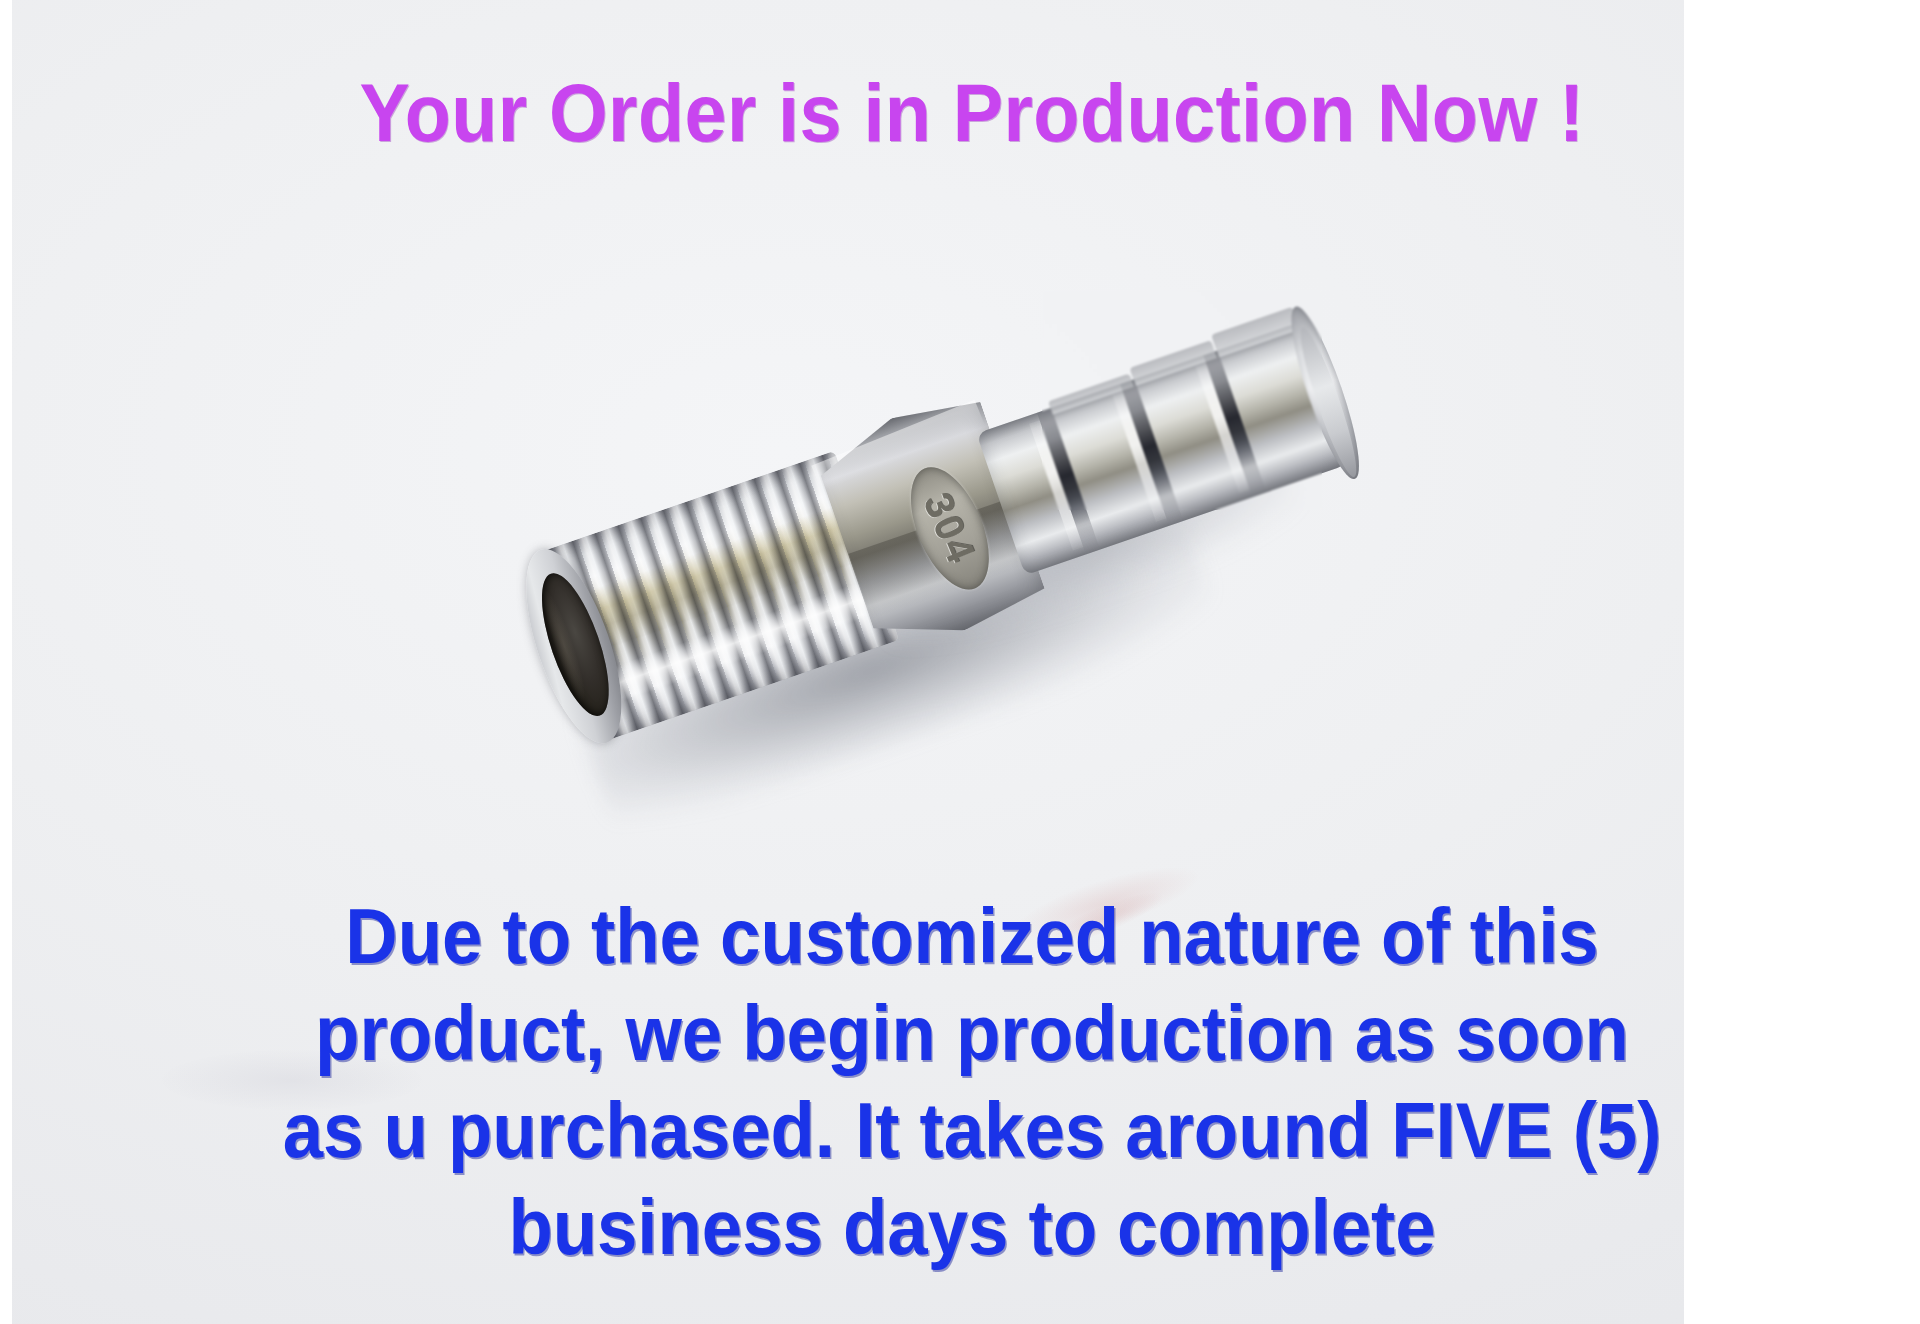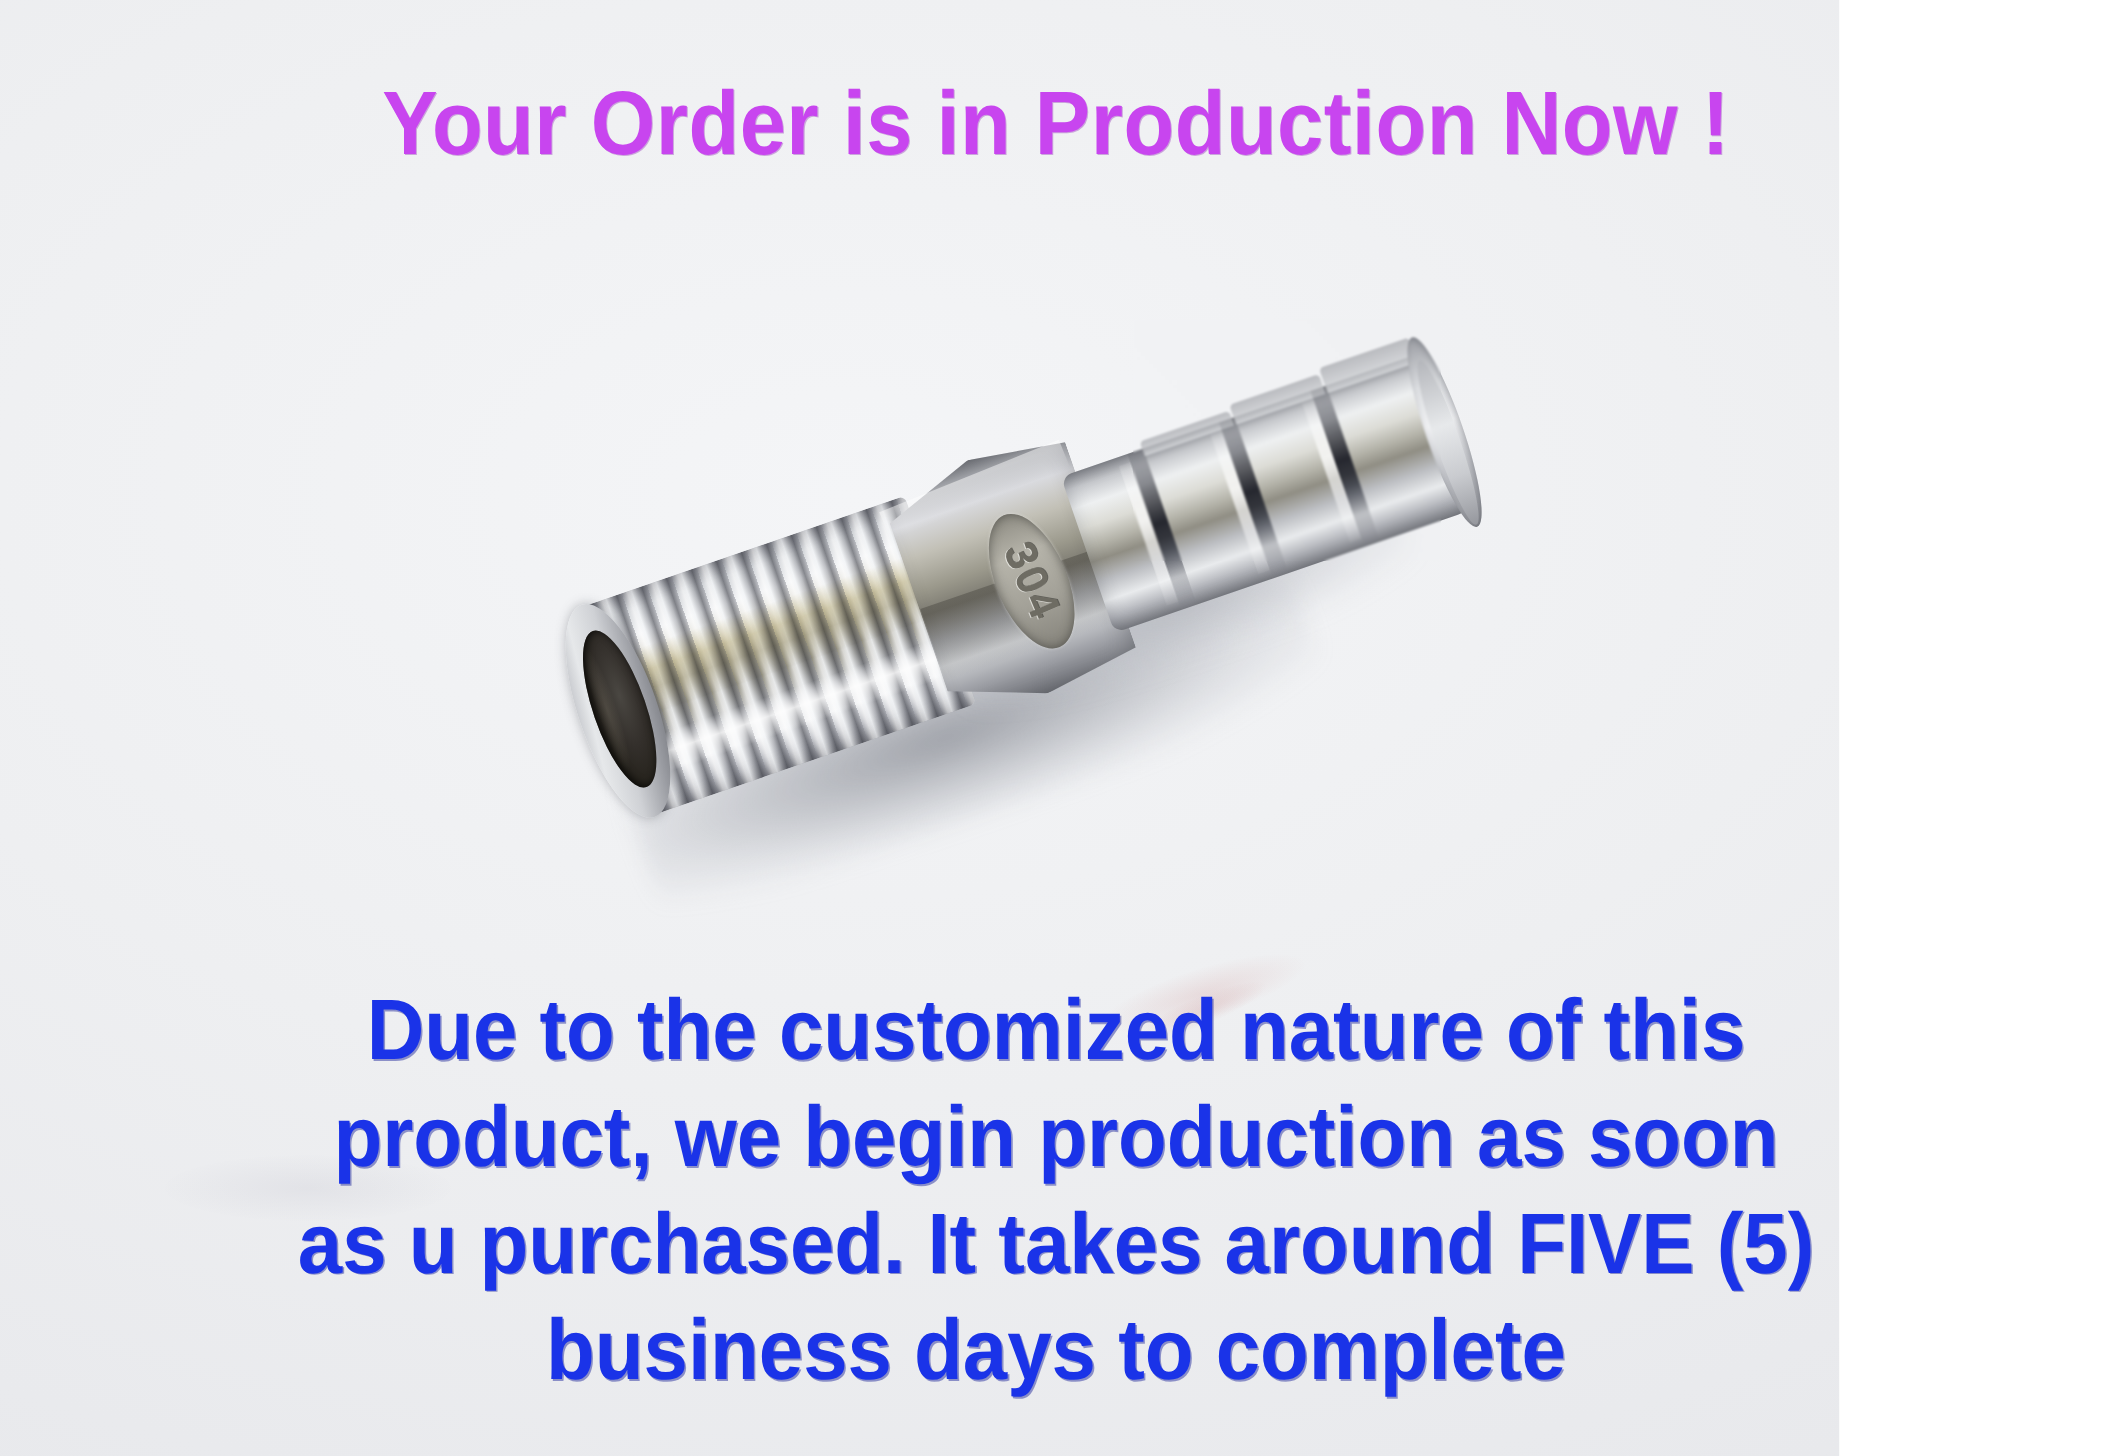--- a/index.html
+++ b/index.html
@@ -11,20 +11,21 @@
     font-family: "Liberation Sans", sans-serif;
   }
 
   .screen {
     position: relative;
     width: 1672px;
     height: 1324px;
     overflow: hidden;
     background:
       radial-gradient(ellipse 120% 90% at 46% 34%, #f4f5f7 0%, #eeeff1 46%, #e9eaed 78%, #e6e7ea 100%);
+    margin-left: 12px;
   }
 
   
   .smudge {
     position: absolute;
     border-radius: 50%;
     pointer-events: none;
   }
   .smudge-a {
     left: 1000px; top: 880px;

